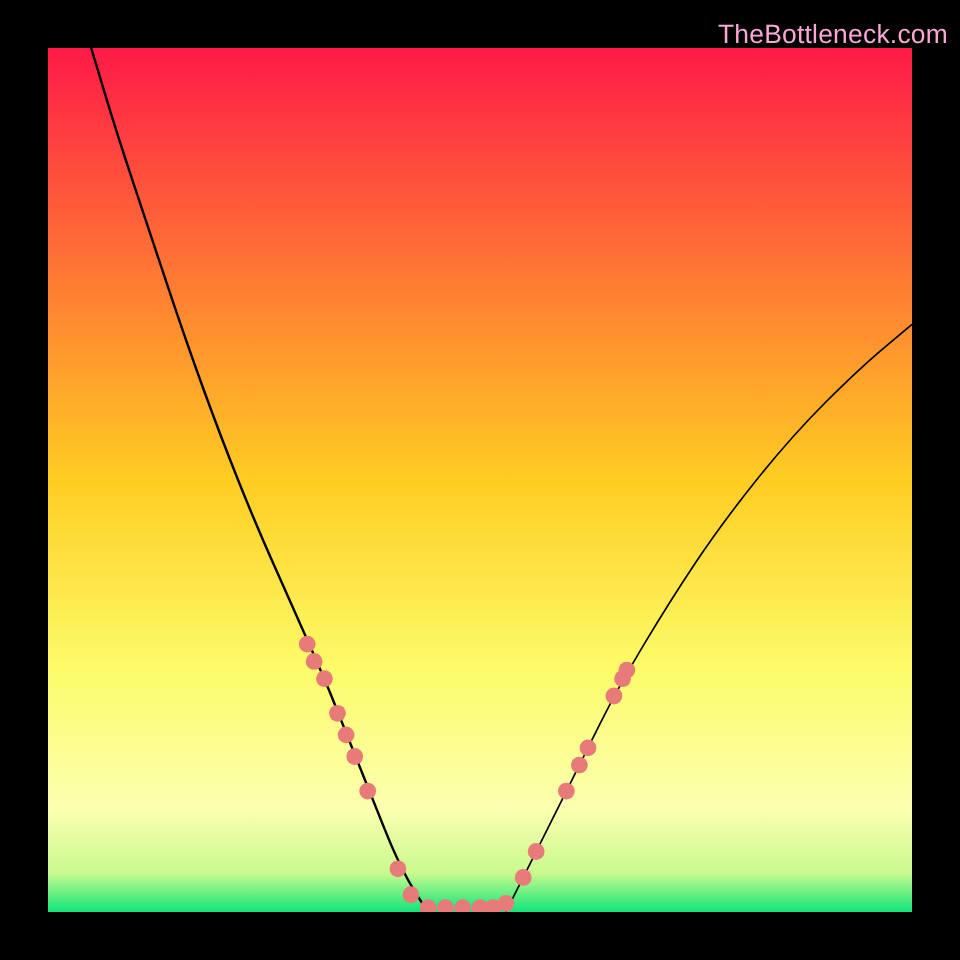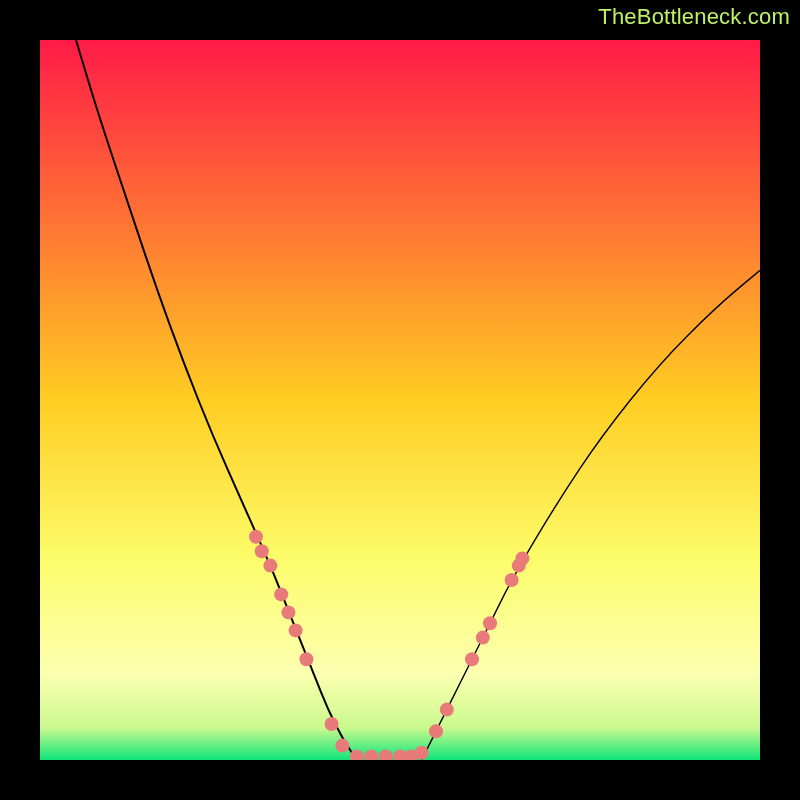--- a/index.html
+++ b/index.html
@@ -11,23 +11,23 @@
     font-family: Arial, Helvetica, sans-serif;
   }
   .outer {
     width: 800px;
     height: 800px;
     background: #000;
     position: relative;
   }
   .watermark {
     position: absolute;
-    top: 4px;
+    top: 16px;
     right: 10px;
-    color: #bef264;
+    color: #f9a8d4;
     font-size: 22px;
     font-weight: 400;
     letter-spacing: 0.2px;
     z-index: 3;
   }
   .plot-area {
     position: absolute;
     left: 40px;
     top: 40px;
     width: 720px;

